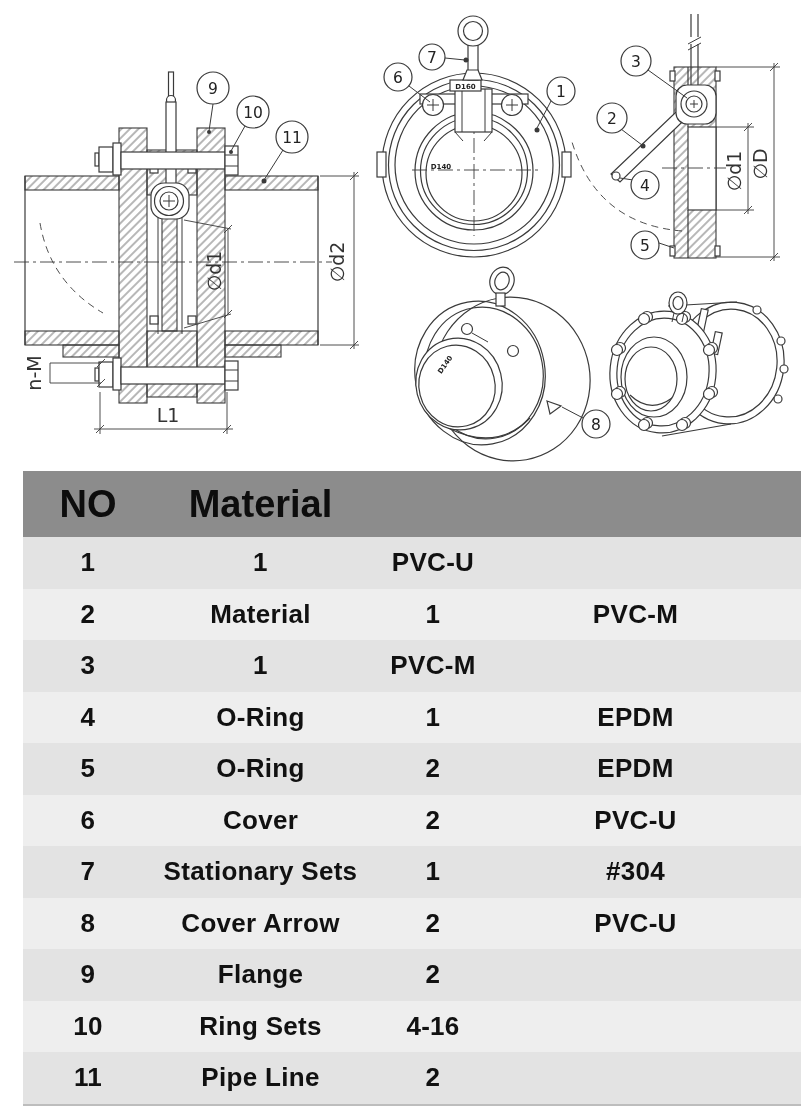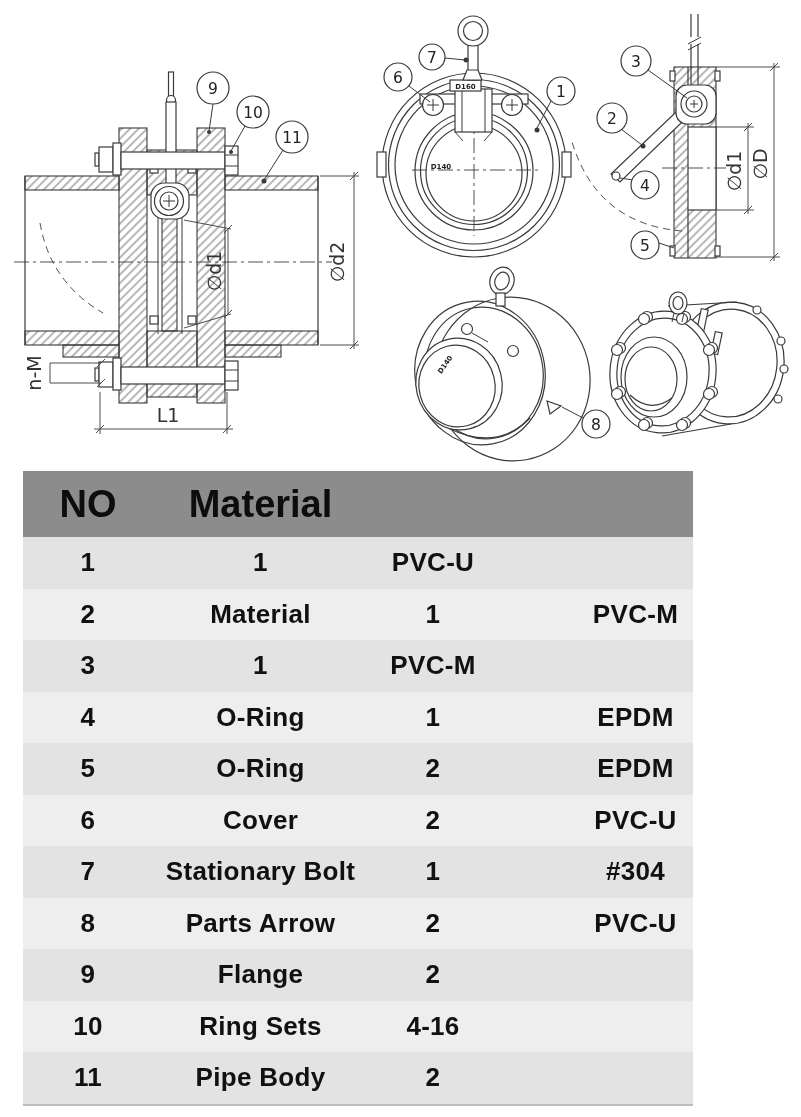--- a/index.html
+++ b/index.html
@@ -15,21 +15,21 @@
   .cl{fill:none;stroke:#3a3a3a;stroke-width:0.9;stroke-dasharray:15 4 3 4;}
   .da{fill:none;stroke:#3a3a3a;stroke-width:0.9;stroke-dasharray:7 5;}
   .dim{fill:none;stroke:#3a3a3a;stroke-width:0.9;}
   .dot{fill:#3a3a3a;stroke:none;}
   .btx{font:15.5px "DejaVu Sans",sans-serif;fill:#222;}
   .dtx{font:19px "DejaVu Sans",sans-serif;fill:#333;}
   .ttx{font:bold 7px "DejaVu Sans",sans-serif;fill:#222;}
   text{user-select:none;}
 
   
-  #parts-table{position:absolute;left:23px;top:471px;width:670px;color:#111;
+  #parts-table{position:absolute;left:23px;top:471px;width:778px;color:#111;
                font-weight:bold;border-bottom:2px solid #bdbdbd;}
   .thead,.trow{display:grid;grid-template-columns:130px 215px 130px 275px;
                align-items:center;text-align:center;}
   .thead{height:66px;background:#8c8c8c;font-size:38px;color:#0d0d0d;}
   .trow{height:51.5px;font-size:26px;letter-spacing:0.3px;}
   .odd{background:#e3e3e3;}
   .even{background:#eeeeee;}
 </style>
 </head>
 <body>
@@ -374,41 +374,41 @@
     <div>EPDM</div>
   </div>
   <div class="trow even">
     <div>6</div>
     <div>Cover</div>
     <div>2</div>
     <div>PVC-U</div>
   </div>
   <div class="trow odd">
     <div>7</div>
-    <div>Stationary Bolt</div>
+    <div>Stationary Sets</div>
     <div>1</div>
     <div>#304</div>
   </div>
   <div class="trow even">
     <div>8</div>
-    <div>Parts Arrow</div>
+    <div>Cover Arrow</div>
     <div>2</div>
     <div>PVC-U</div>
   </div>
   <div class="trow odd">
     <div>9</div>
     <div>Flange</div>
     <div>2</div>
     <div></div>
   </div>
   <div class="trow even">
     <div>10</div>
     <div>Ring Sets</div>
     <div>4-16</div>
     <div></div>
   </div>
   <div class="trow odd">
     <div>11</div>
-    <div>Pipe Body</div>
+    <div>Pipe Line</div>
     <div>2</div>
     <div></div>
   </div>
 </div>
 
 </body></html>

